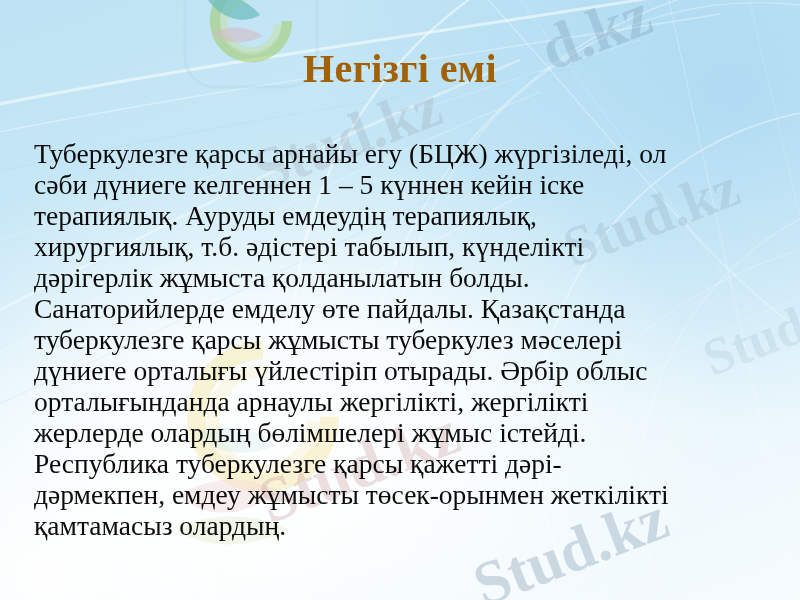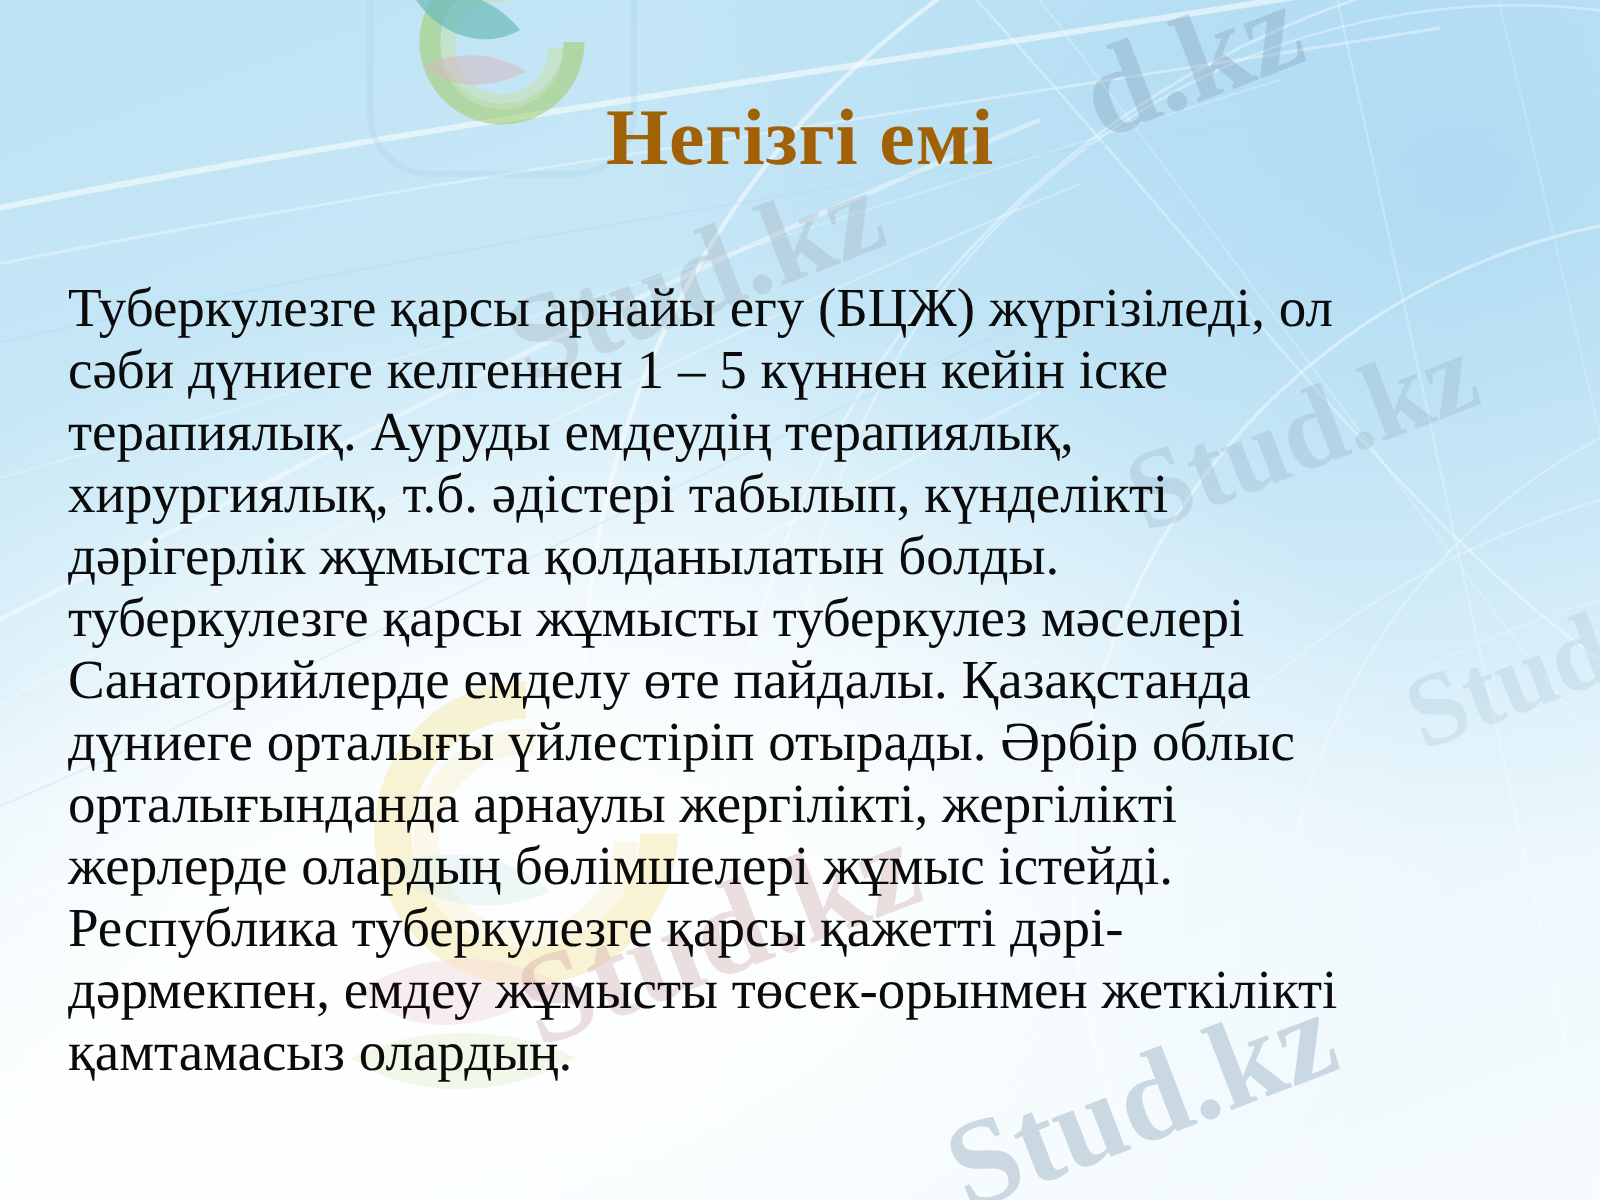--- a/index.html
+++ b/index.html
@@ -181,22 +181,22 @@
   <div class="wm wm-f">Stud.kz</div>
 
   <div class="slide-title">Негізгі емі</div>
 
   <div class="slide-body">
     <span class="body-line">Туберкулезге қарсы арнайы егу (БЦЖ) жүргізіледі, ол</span>
     <span class="body-line">сәби дүниеге келгеннен 1 – 5 күннен кейін іске</span>
     <span class="body-line">терапиялық. Ауруды емдеудің терапиялық,</span>
     <span class="body-line">хирургиялық, т.б. әдістері табылып, күнделікті</span>
     <span class="body-line">дәрігерлік жұмыста қолданылатын болды.</span>
+    <span class="body-line">Санаторийлерде емделу өте пайдалы. Қазақстанда</span>
     <span class="body-line">туберкулезге қарсы жұмысты туберкулез мәселері</span>
-    <span class="body-line">Санаторийлерде емделу өте пайдалы. Қазақстанда</span>
     <span class="body-line">дүниеге орталығы үйлестіріп отырады. Әрбір облыс</span>
     <span class="body-line">орталығынданда арнаулы жергілікті, жергілікті</span>
     <span class="body-line">жерлерде олардың бөлімшелері жұмыс істейді.</span>
     <span class="body-line">Республика туберкулезге қарсы қажетті дәрі-</span>
     <span class="body-line">дәрмекпен, емдеу жұмысты төсек-орынмен жеткілікті</span>
     <span class="body-line">қамтамасыз олардың.</span>
   </div>
 
 </div>
 

